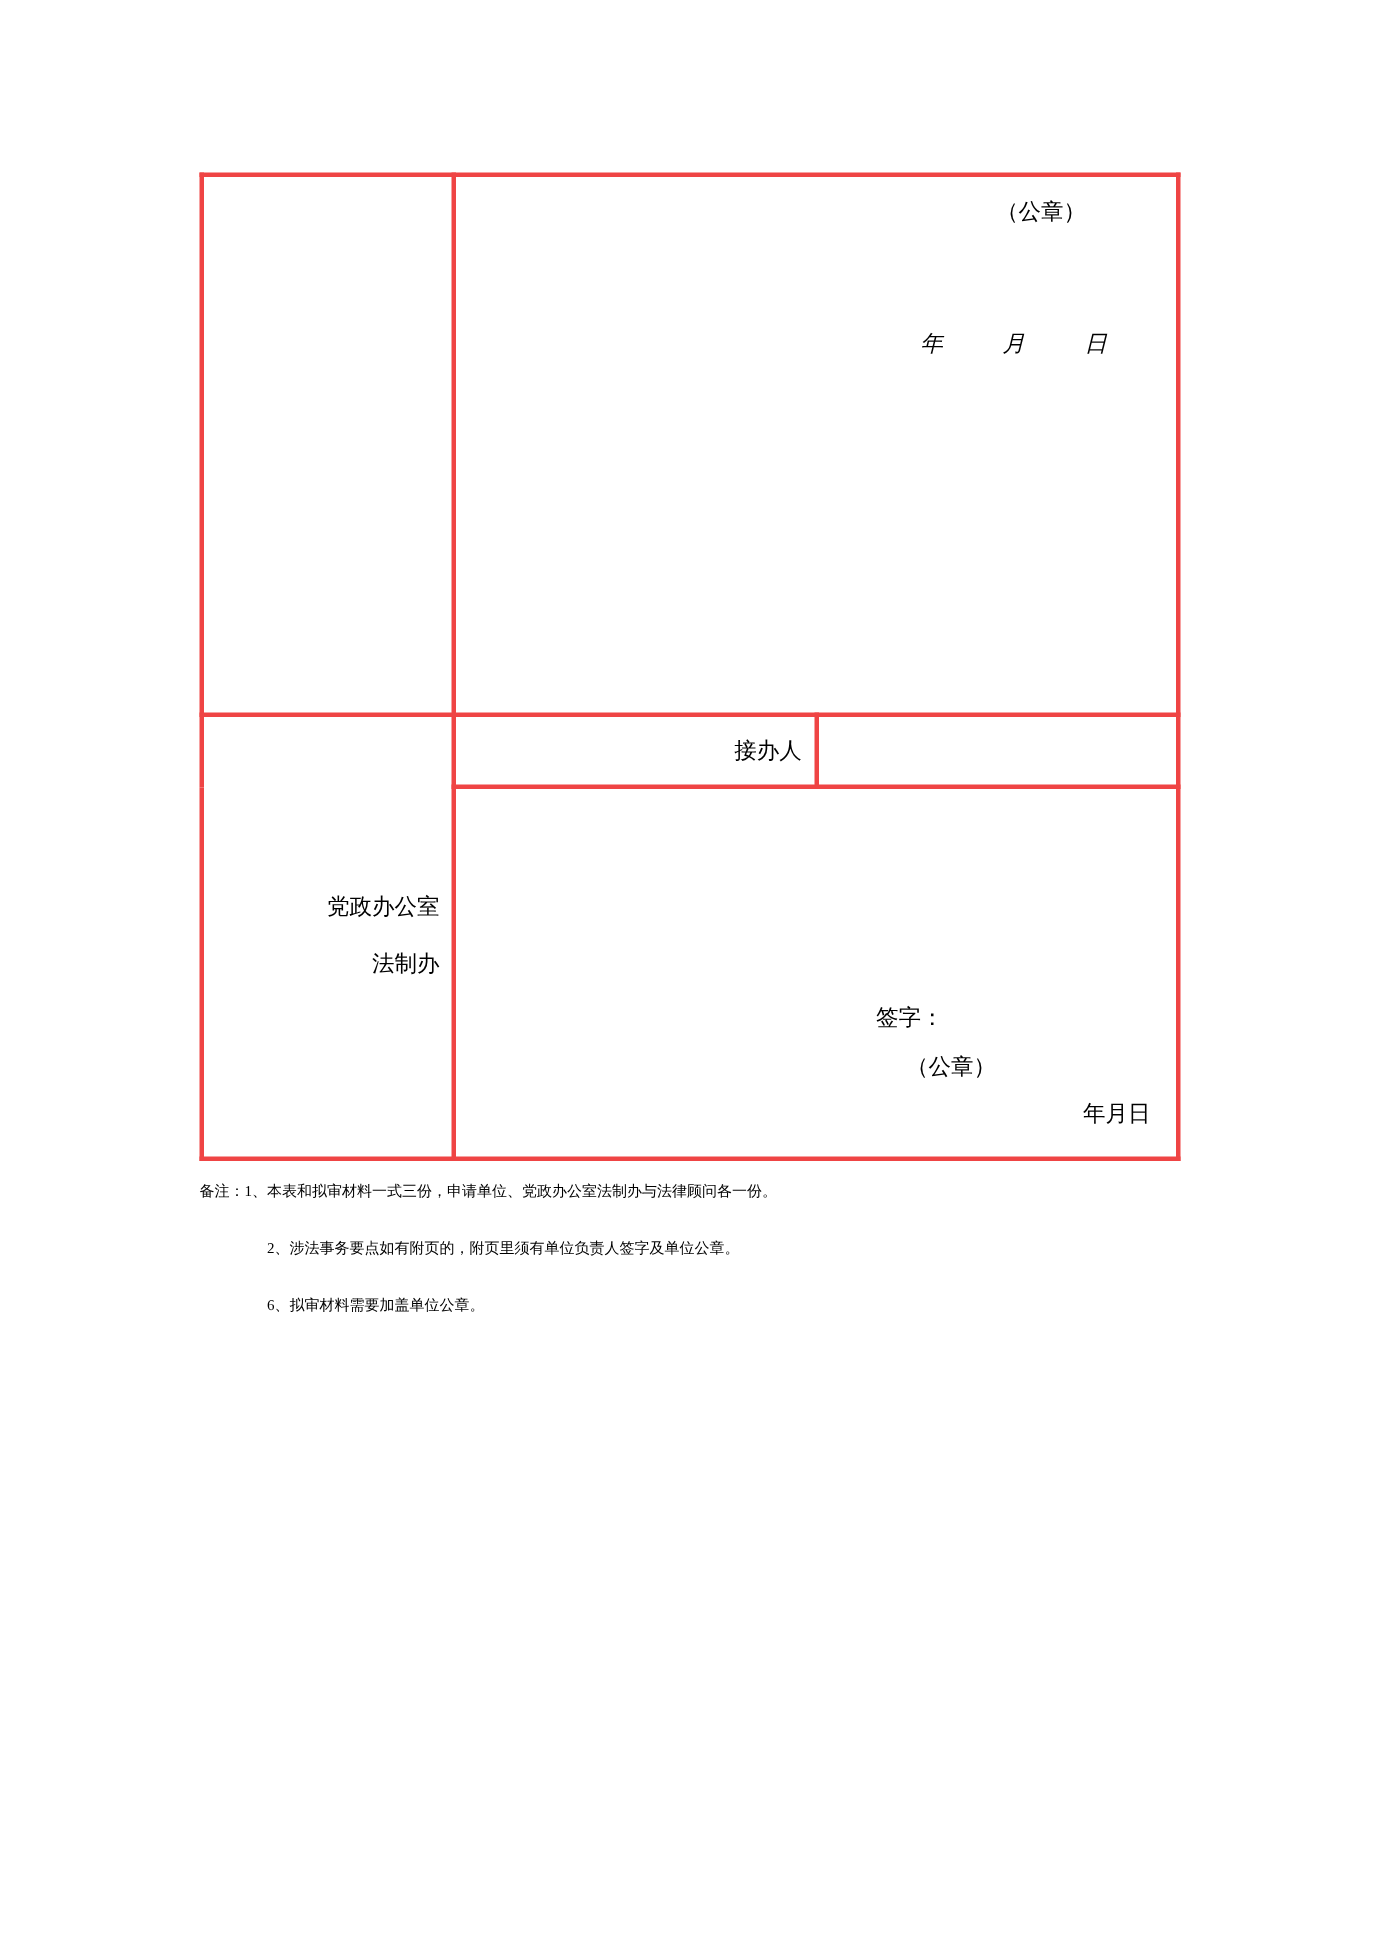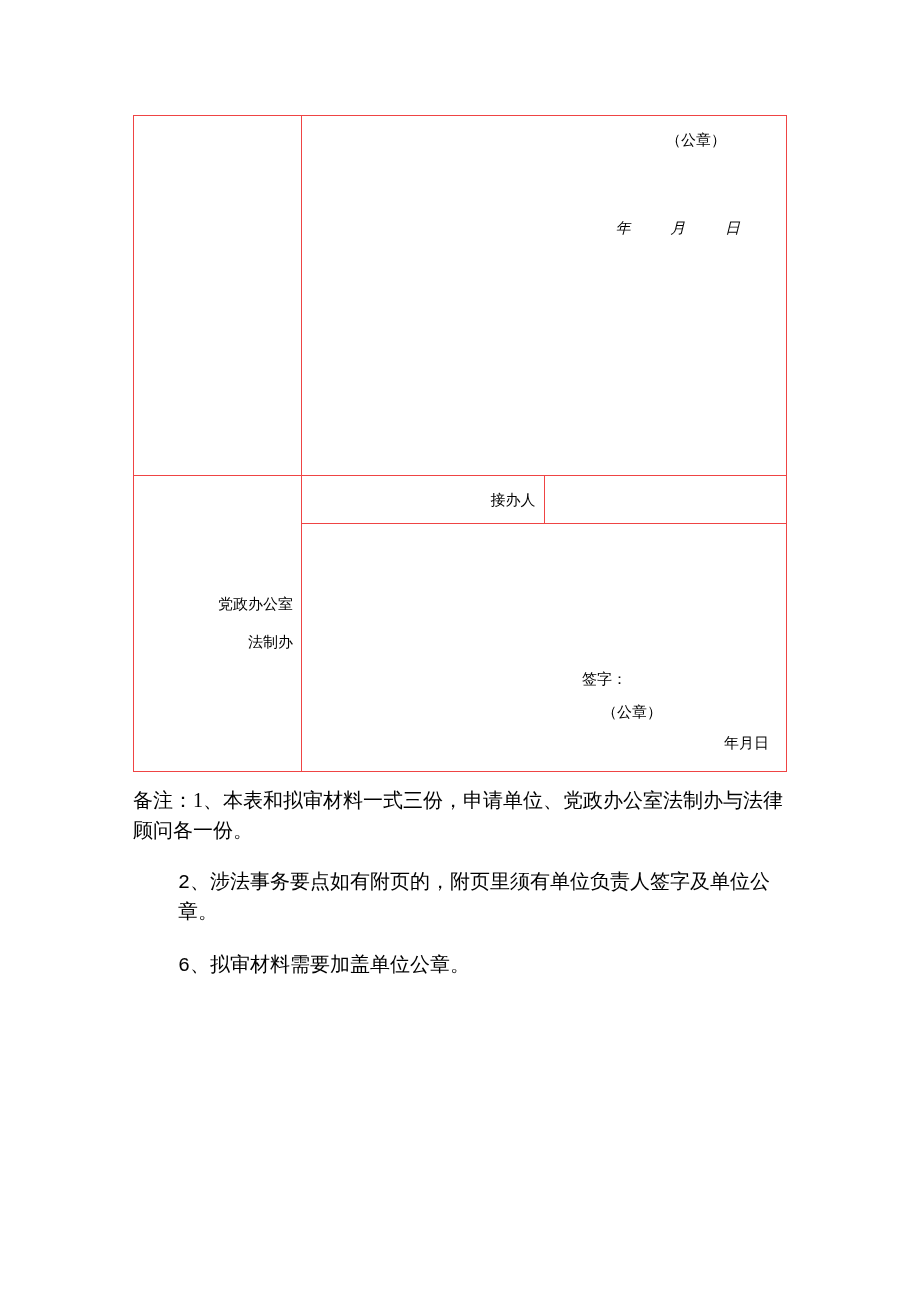--- a/index.html
+++ b/index.html
@@ -16,21 +16,21 @@
     }
     .page-container {
       padding: 115px 133px 0 133px;
     }
     table {
       border-collapse: collapse;
       width: 100%;
       table-layout: fixed;
     }
     td {
-      border: 1px solid #ef4444;
+      border: 3px solid #ef4444;
       padding: 8px;
       vertical-align: middle;
       font-size: 15px;
       line-height: 1.6;
     }
     .col-left {
       width: 168px;
       text-align: center;
     }
     .col-mid {
@@ -80,29 +80,28 @@
       bottom: 47px;
       left: 300px;
     }
     .date-text2 {
       position: absolute;
       bottom: 16px;
       right: 17px;
     }
     .notes {
       margin-top: 13px;
-      font-size: 20px;
+      font-size: 10px;
       line-height: 1.5;
     }
     .notes p {
       margin-bottom: 23px;
     }
     .notes .note-2, .notes .note-3 {
       padding-left: 45px;
-      font-family: Liberation Mono, monospace;
     }
   </style>
 </head>
 <body>
 
 <div class="page-container">
   <table>
     <tbody>
         <tr>
       <td class="col-left"></td>

